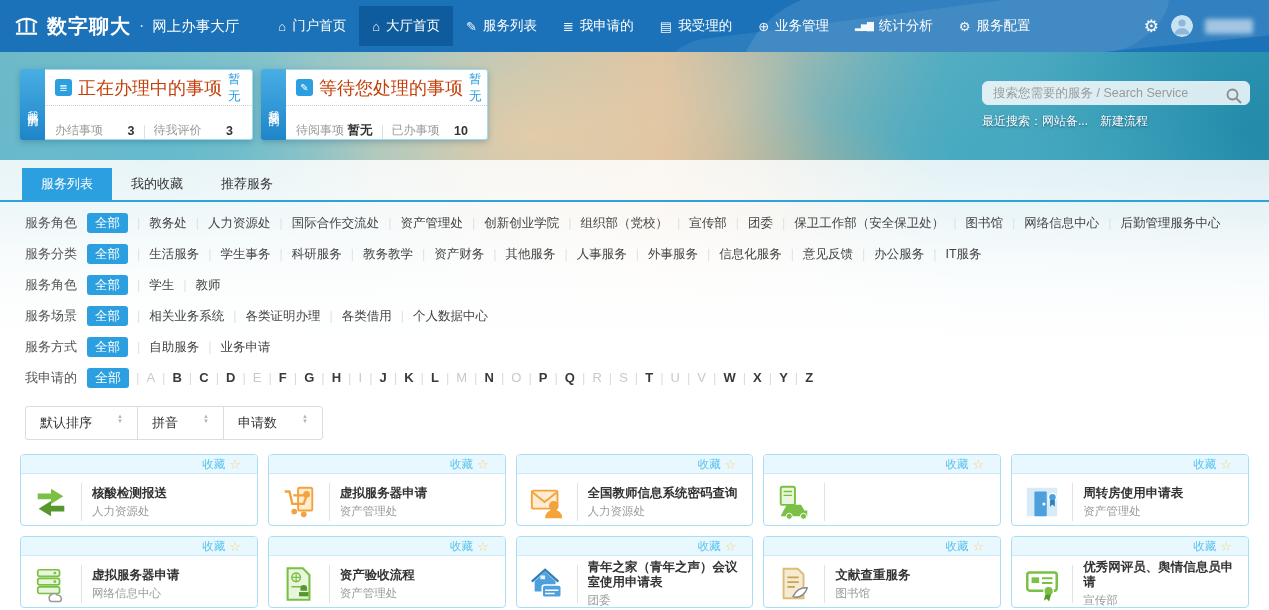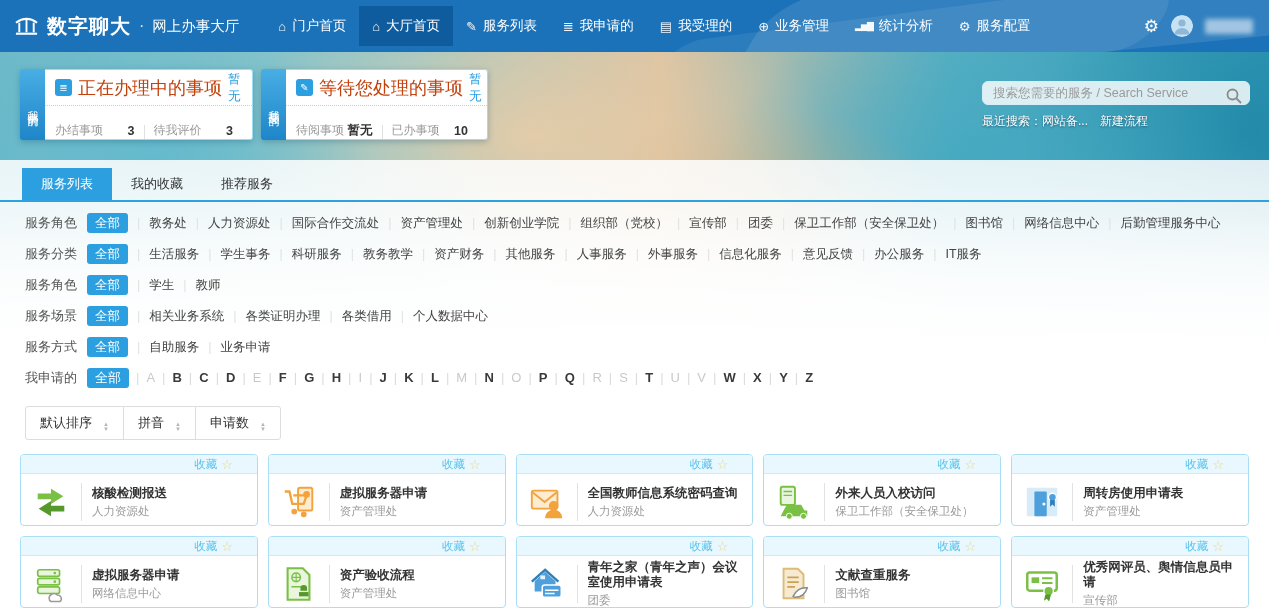--- a/index.html
+++ b/index.html
@@ -82,29 +82,29 @@
   .opt{cursor:pointer;white-space:nowrap;display:inline-block}
   .opt:not(:first-child)::before{content:"|";color:#e2e2e2;margin:0 9px;font-weight:normal}
   .opt.sel{background:#2b9fe0;color:#fff;border-radius:3px;padding:1px 8px}
   .opt.mut{color:#c9c9c9}
   .frow.letters .opt{font-weight:bold;color:#3a3a3a;font-size:13px}
   .frow.letters .opt:not(:first-child)::before{margin:0 7px;color:#dcdcdc}
   .frow.letters .opt.sel{color:#fff;font-weight:normal}
   .frow.letters .opt.mut{color:#c9c9c9;font-weight:normal}
 
   .sortbar{margin:13px 0 0 25px;display:inline-flex;border:1px solid #ddd;border-radius:3px;background:#fff}
-  .sortbtn{display:flex;align-items:flex-end;gap:11px;padding:7px 14px;font-size:13px;color:#333;
+  .sortbtn{display:flex;align-items:flex-start;gap:25px;padding:7px 14px;font-size:13px;color:#333;
            border-right:1px solid #ddd;cursor:pointer}
   .sortbtn:last-child{border-right:none}
   .arrows{display:flex;flex-direction:column;font-size:6px;line-height:5px;color:#b5b5b5}
 
   .grid{margin:14px 20px 0;display:grid;grid-template-columns:repeat(5,1fr);gap:10px;grid-auto-rows:72px}
   .card{box-sizing:border-box;border:1px solid #a9def5;border-radius:4px;background:#fff;overflow:hidden;cursor:pointer}
   .cstrip{height:19px;box-sizing:border-box;background:#e9f7fe;border-bottom:1px solid #cdeaf8;
-          display:flex;justify-content:flex-end;align-items:center;gap:4px;padding:0 24px;
+          display:flex;justify-content:flex-end;align-items:center;gap:4px;padding:0 16px;
           font-size:11.5px;color:#55c3ee}
   .cstar{color:#f0d67c;font-size:13px;line-height:1}
   .cbody{display:flex;align-items:center;height:56px}
   .cicon{width:60px;flex:none;display:flex;align-items:center;justify-content:center}
   .csep{width:1px;height:38px;background:#e2e2e2;flex:none}
   .ctext{padding:0 8px 0 10px;min-width:0;flex:1}
   .ctitle{font-size:12.5px;color:#333;font-weight:bold;line-height:15px;max-height:30px;overflow:hidden}
   .cdept{font-size:11.5px;color:#9a9a9a;margin-top:3px;white-space:nowrap;overflow:hidden;text-overflow:ellipsis}
 </style>
 </head>
@@ -368,24 +368,20 @@
             <svg viewBox="0 0 40 40" width="38" height="38">
               <rect x="6" y="4" width="15" height="19" rx="2" fill="#e9f5dd" stroke="#79c044" stroke-width="2"></rect>
               <line x1="9" y1="9" x2="18" y2="9" stroke="#79c044" stroke-width="1.5"></line>
               <line x1="9" y1="13" x2="18" y2="13" stroke="#79c044" stroke-width="1.5"></line>
               <path d="M9,29 l3.5,-6 h15 l3.5,6 h3 v6 h-28 z" fill="#79c044"></path>
               <circle cx="15" cy="35" r="3.2" fill="#79c044" stroke="#fff" stroke-width="1"></circle>
               <circle cx="30" cy="35" r="3.2" fill="#79c044" stroke="#fff" stroke-width="1"></circle>
             </svg>
           </span>
           <span class="csep"></span>
-          <span class="ctext">
-            <div class="ctitle">外来人员入校访问</div>
-            <div class="cdept">保卫工作部（安全保卫处）</div>
-          </span>
         </div>
       </div>
       <div class="card">
         <div class="cstrip">
           <span>收藏</span>
           <span class="cstar">☆</span>
         </div>
         <div class="cbody">
           <span class="cicon">
             <svg viewBox="0 0 40 40" width="38" height="38">

